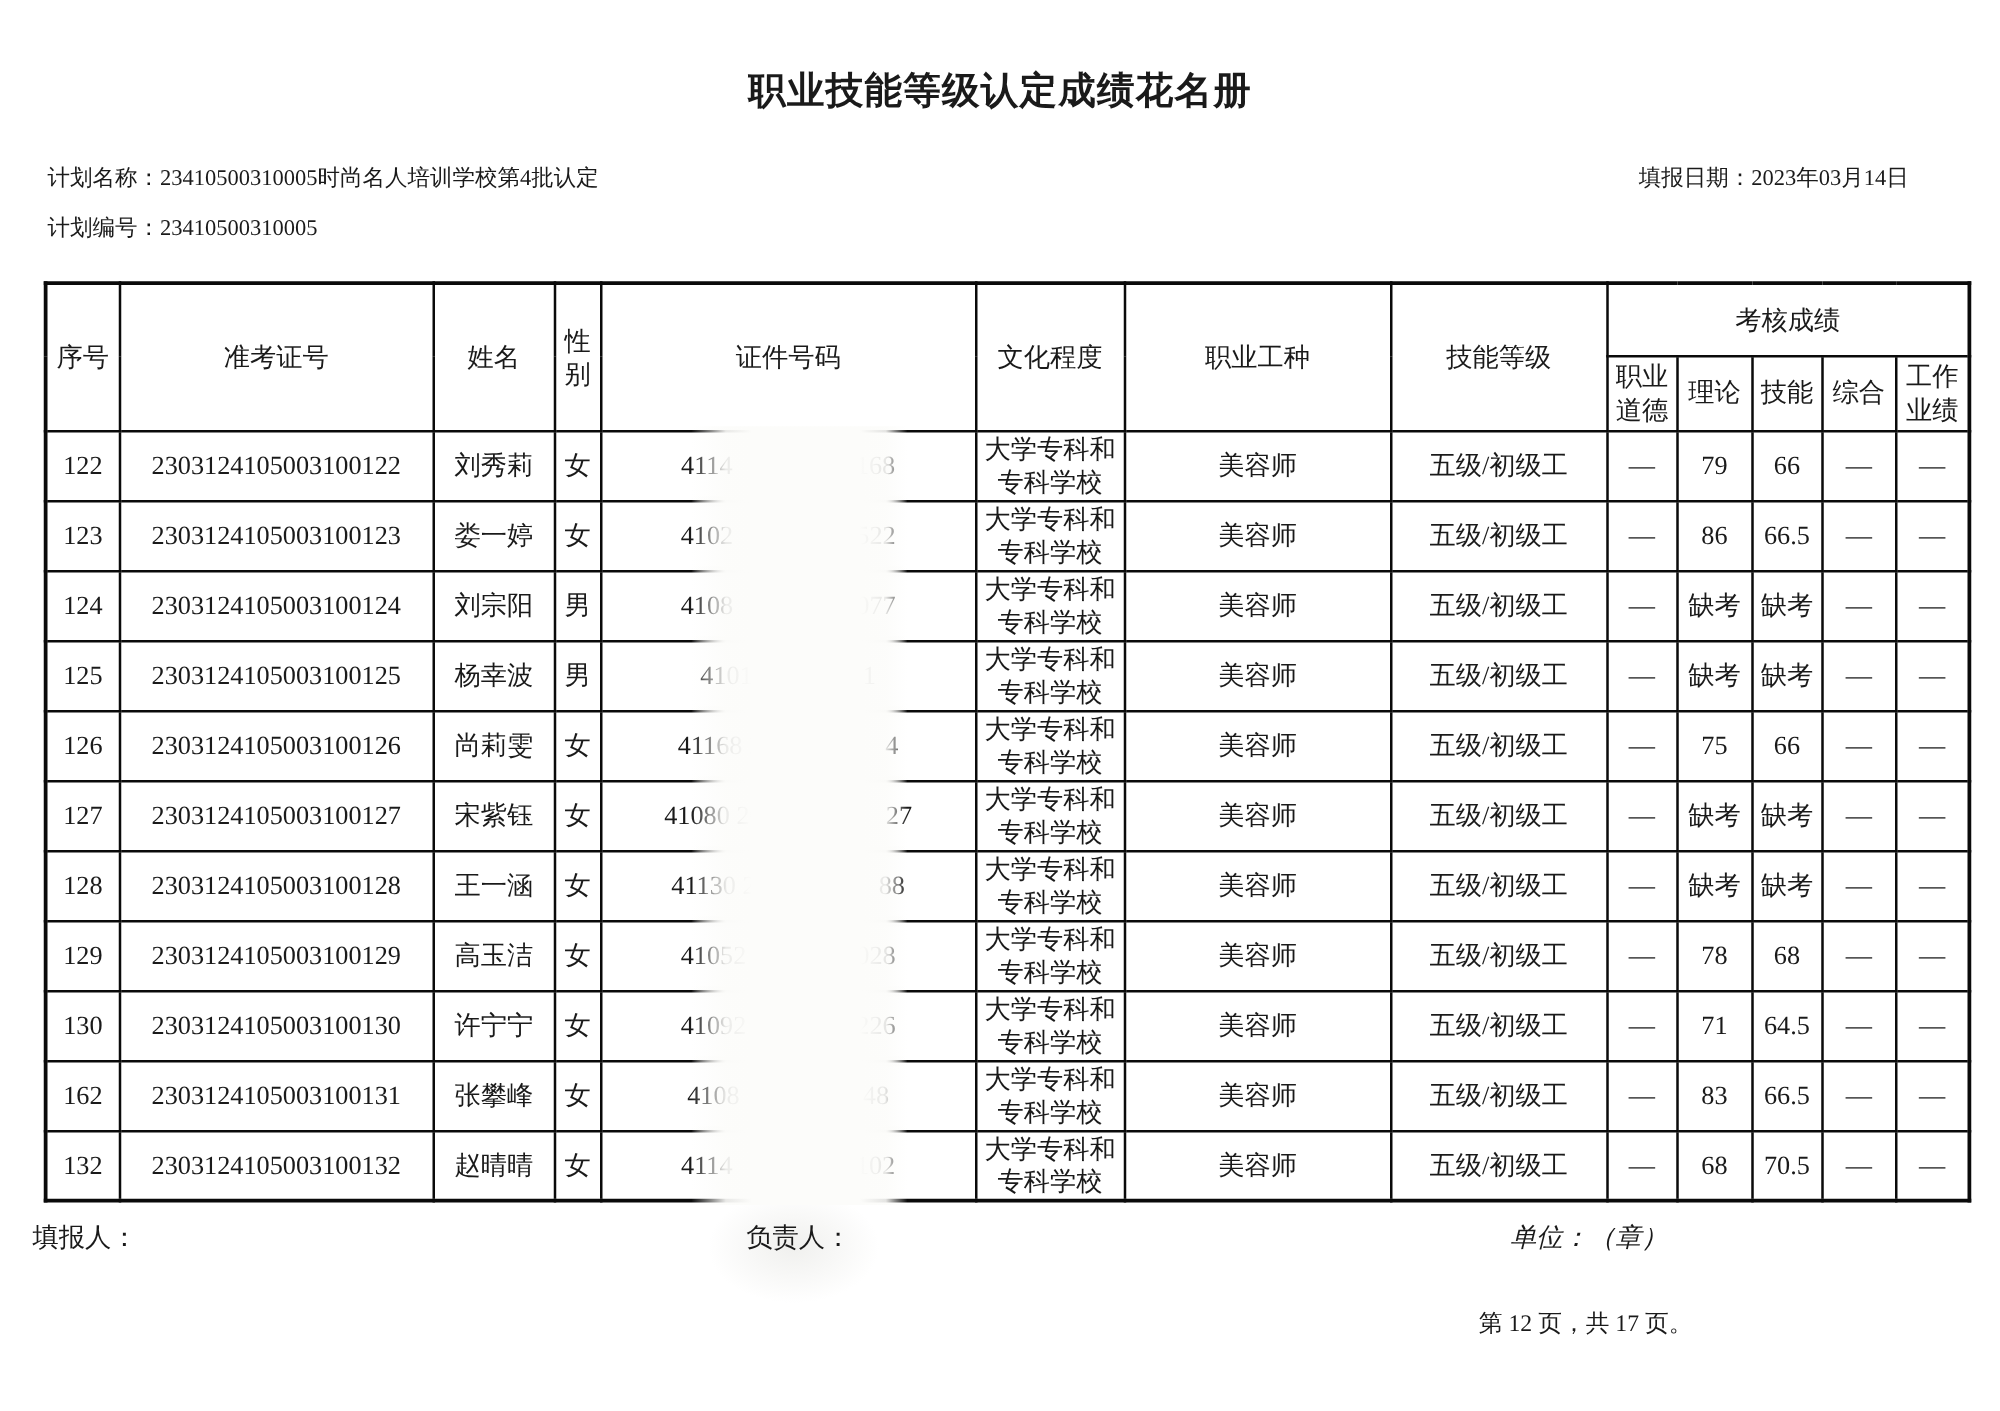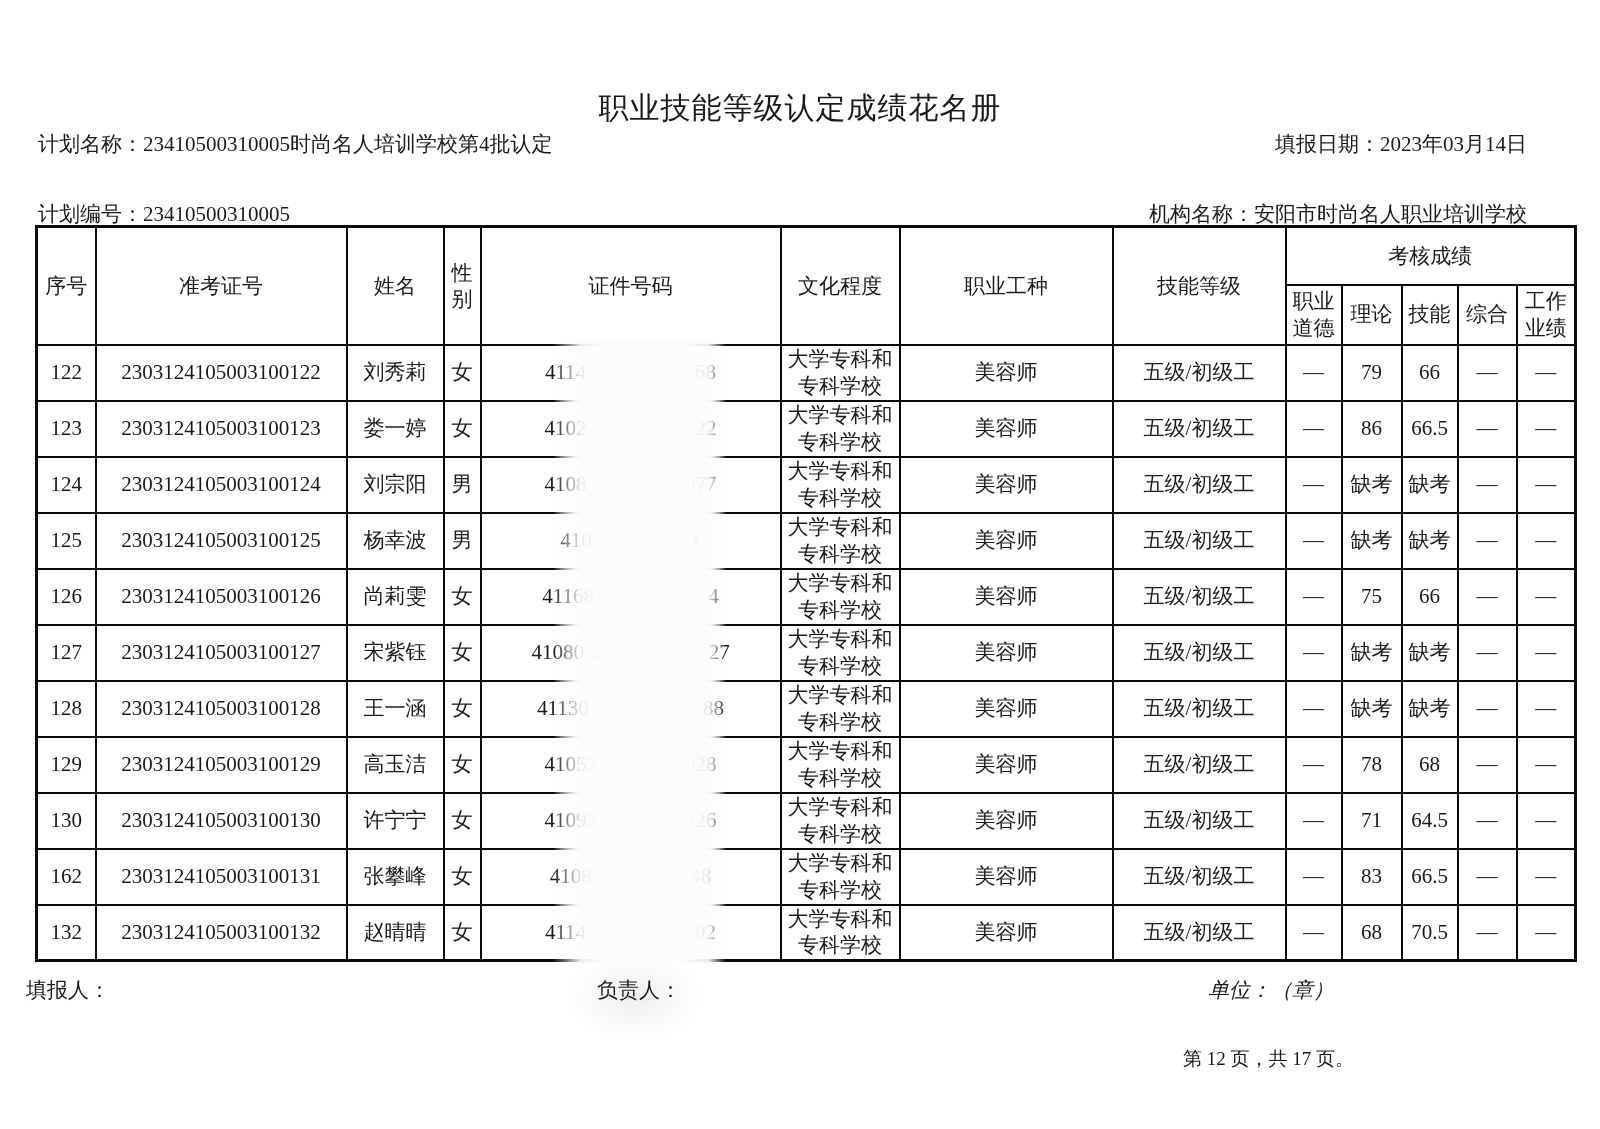--- a/index.html
+++ b/index.html
@@ -1,25 +1,25 @@
 <!DOCTYPE html>
 <html><head>
 <meta charset="utf-8">
 <style>
   * { margin:0; padding:0; box-sizing:border-box; }
   html,body { width:1600px; height:1129px; background:#ffffff; position:relative;
     font-family:"Liberation Serif","DejaVu Serif",serif; color:#1a1a1a; overflow:hidden; }
 
   .title { position:absolute; top:52px; left:0; width:100%; text-align:center;
-    font-size:30px; font-weight:normal; letter-spacing:1px;margin-top:36px; }
+    font-size:30px; font-weight:bold; letter-spacing:1px; }
 
   .meta-row { position:absolute; left:38px; right:73px; display:flex;
-    justify-content:space-between; font-size:21px; }
+    justify-content:space-between; font-size:18px; }
   .meta-row.r1 { top:130px; }
-  .meta-row.r2 { top:200px; }
+  .meta-row.r2 { top:170px; }
 
   table.roster { position:absolute; top:225px; left:35px; border-collapse:collapse;
     table-layout:fixed; width:1539px; border:3px solid #0a0a0a; font-size:21px; }
   table.roster th, table.roster td { border:2px solid #0a0a0a; text-align:center;
     vertical-align:middle; font-weight:normal; padding:0 2px; line-height:1.25;
     word-break:break-all; }
   tr.h1 { height:58px; }
   tr.h2 { height:60px; }
   tbody tr { height:56px;padding-left:24px; }
   td.edu { padding:0 4px; }
@@ -47,21 +47,20 @@
 <body>
 
 <div class="title">职业技能等级认定成绩花名册</div>
 
 <div class="meta-row r1">
   <span>计划名称：23410500310005时尚名人培训学校第4批认定</span>
   <span>填报日期：2023年03月14日</span>
 </div>
 <div class="meta-row r2">
   <span>计划编号：23410500310005</span>
-  <span>机构名称：安阳市时尚名人职业培训学校</span>
 </div>
 
 <table class="roster">
   <colgroup>
     <col style="width:59px">
       <col style="width:251px">
       <col style="width:97px">
     <col style="width:37px">
       <col style="width:300px">
       <col style="width:119px">

